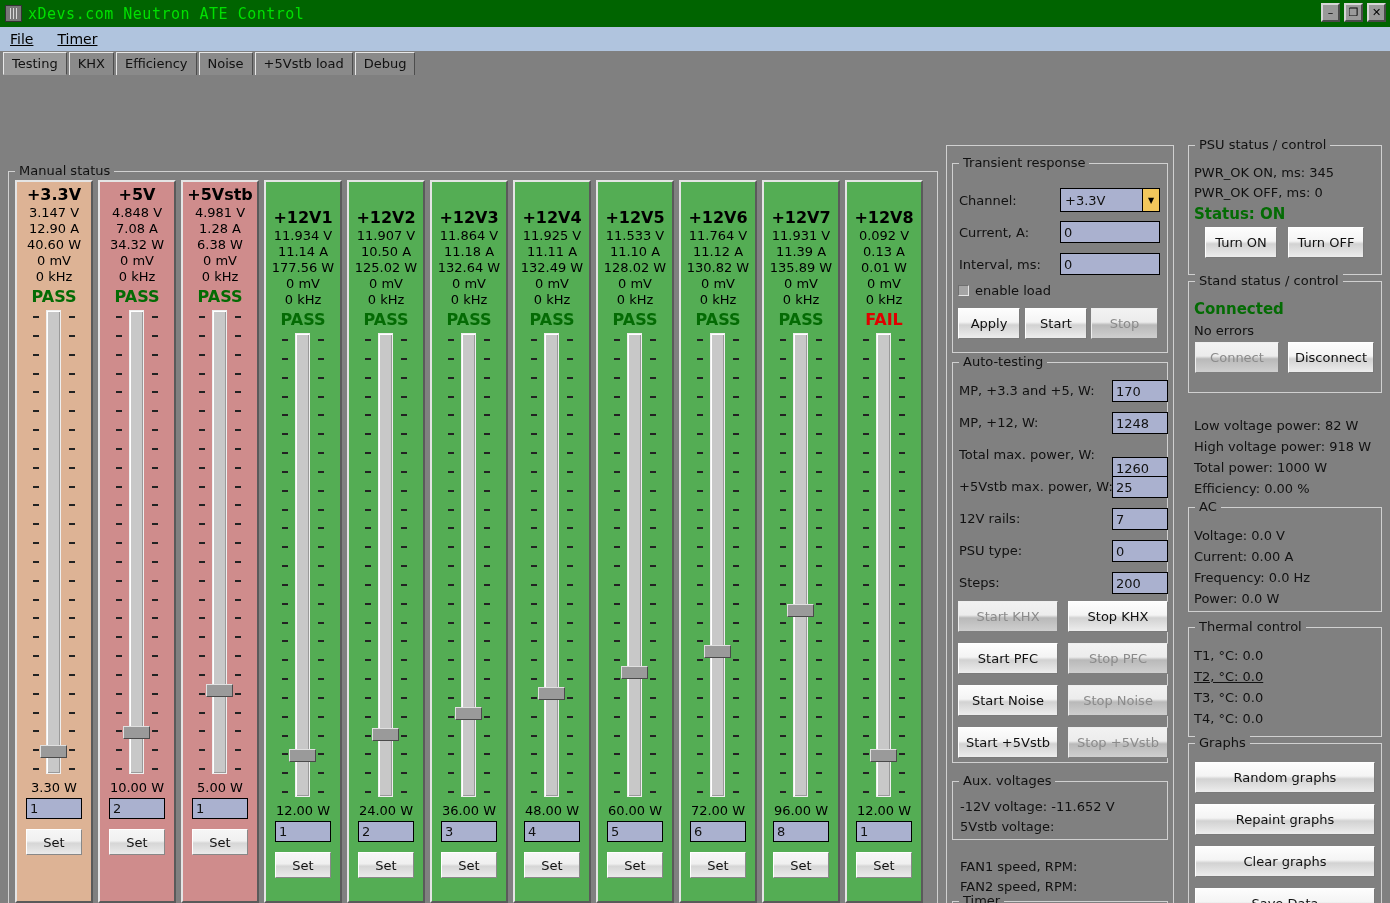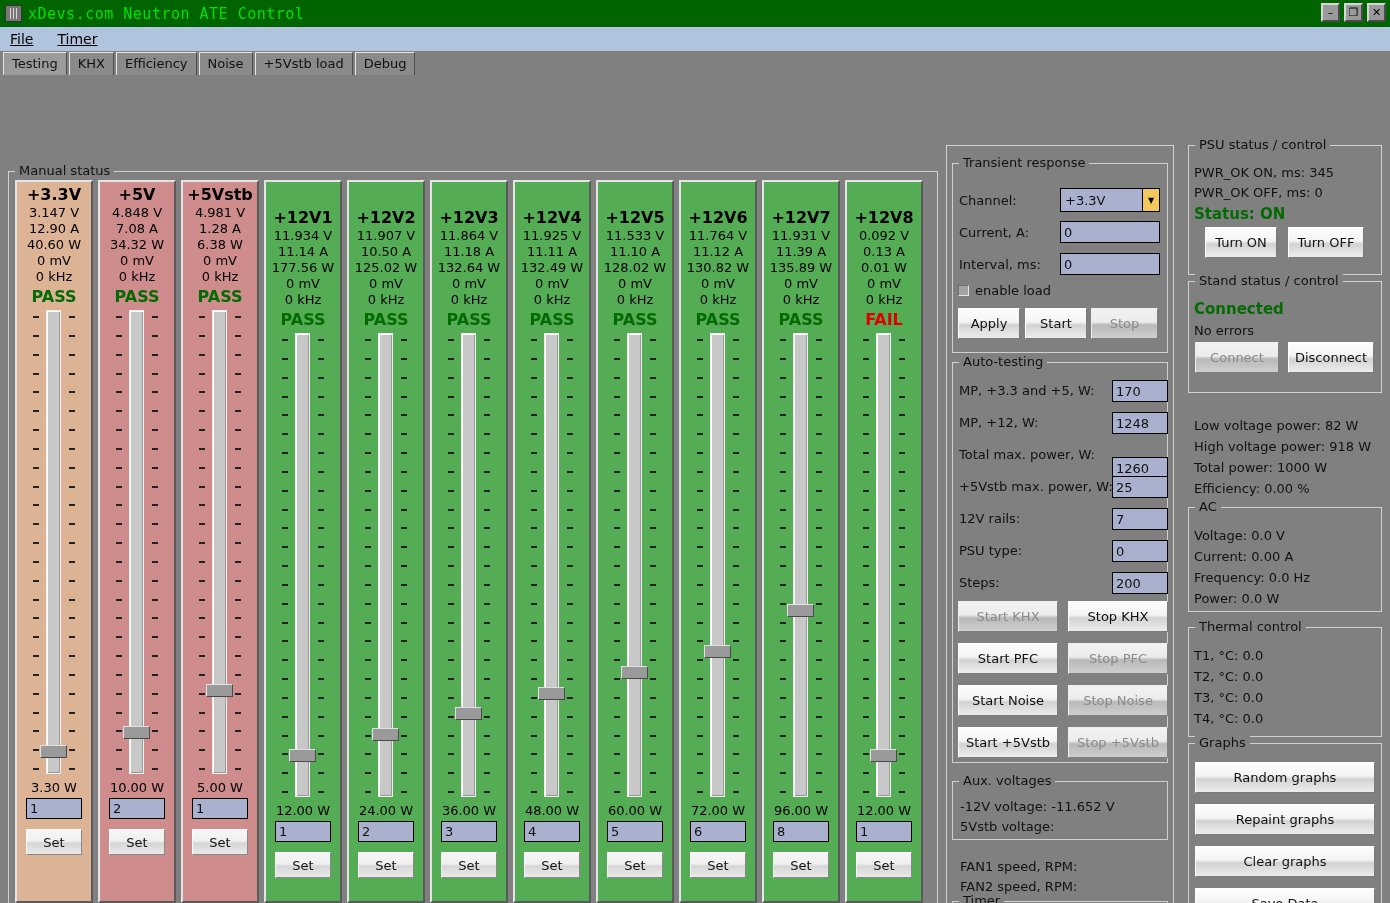--- a/index.html
+++ b/index.html
@@ -1034,21 +1034,21 @@
       <div class="statline" style="position: absolute; left: 1194px; top: 472px;">Current: 0.00 A</div>
       <div class="statline" style="position: absolute; left: 1194px; top: 493px;">Frequency: 0.0 Hz</div>
       <div class="statline" style="position: absolute; left: 1194px; top: 514px;">Power: 0.0 W</div>
     </div>
 
   <div class="group" style="left:1188px; top:552px; width:194px; height:110px;">
     <div class="glabel">Thermal control</div>
   </div>
   <div id="thermal-lines">
       <div class="statline" style="position: absolute; left: 1194px; top: 571px;">T1, °C: 0.0</div>
-      <div class="statline" style="position: absolute; left: 1194px; top: 592px;">T2, °C: 0.0</div>
+      <div class="statline" style="position: absolute; left: 1194px; top: 592px; text-decoration: underline;">T2, °C: 0.0</div>
       <div class="statline" style="position: absolute; left: 1194px; top: 613px;">T3, °C: 0.0</div>
       <div class="statline" style="position: absolute; left: 1194px; top: 634px;">T4, °C: 0.0</div>
     </div>
 
   <div class="group" style="left:1188px; top:668px; width:194px; height:224px;">
     <div class="glabel">Graphs</div>
   </div>
   <div id="graph-buttons">
       <div class="btn" style="position: absolute; left: 1195px; top: 687px; width: 180px; height: 31px;">Random graphs</div>
       <div class="btn" style="position: absolute; left: 1195px; top: 729px; width: 180px; height: 31px;">Repaint graphs</div>

